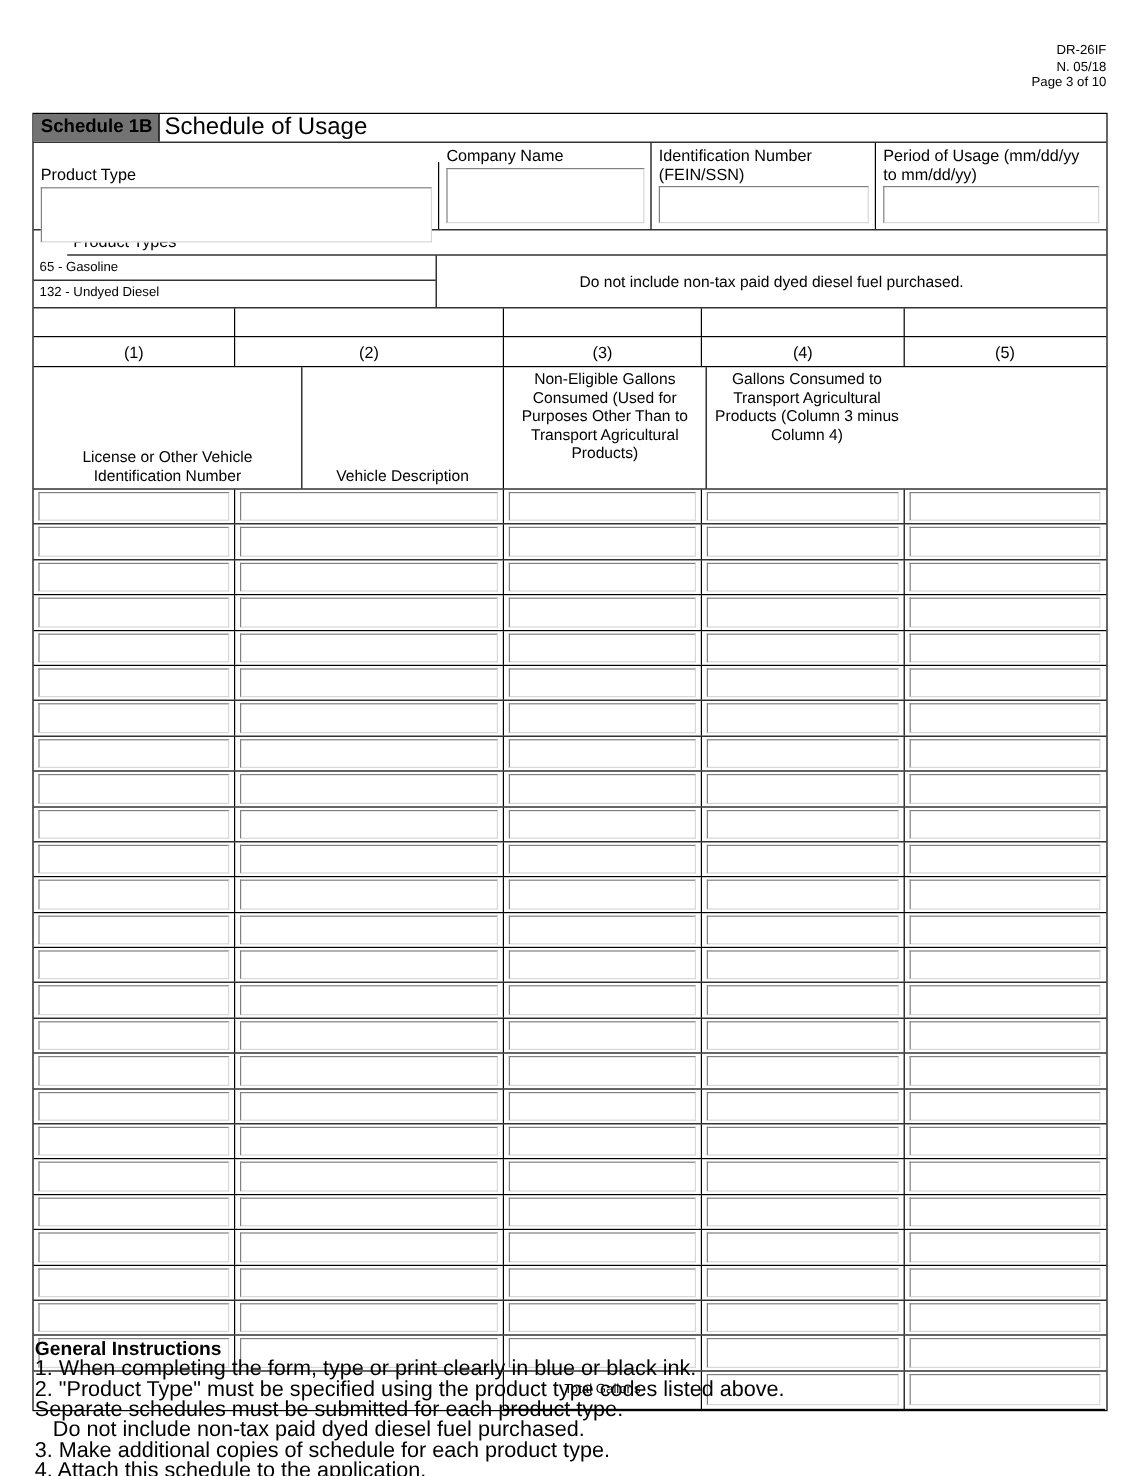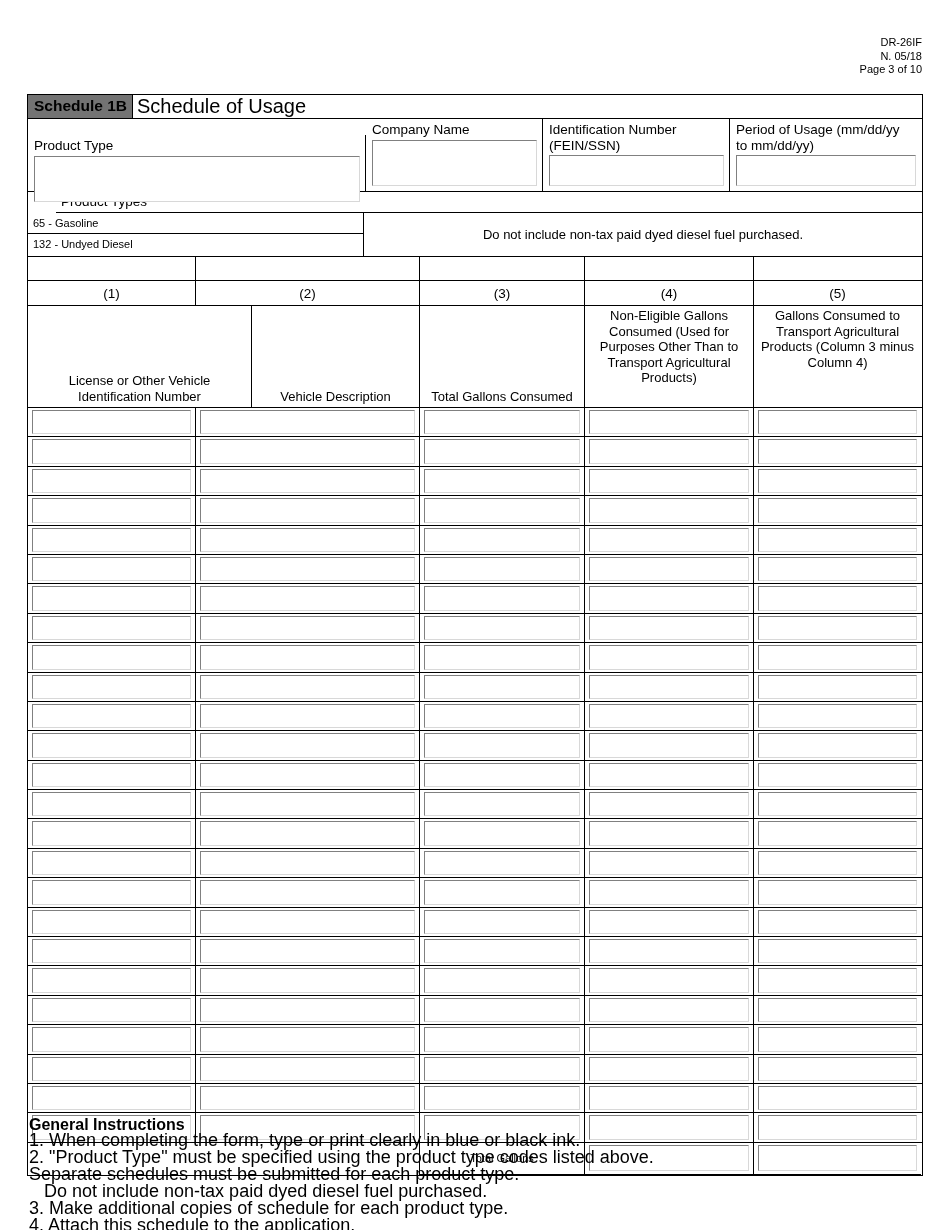--- a/index.html
+++ b/index.html
@@ -310,21 +310,20 @@
     <div class="gcell c1 numcell">(1)</div>
     <div class="gcell c2 numcell">(2)</div>
     <div class="gcell c3 numcell">(3)</div>
     <div class="gcell c4 numcell">(4)</div>
     <div class="gcell c5 last numcell">(5)</div>
   </div>
 
   <div class="grid-titlerow">
     <div class="gcell c2 titlecell">License or Other Vehicle Identification Number</div>
     <div class="gcell c1 titlecell">Vehicle Description</div>
-    <div class="gcell c3 titlecell">Total Gallons Consumed</div>
     <div class="gcell c4 titlecell topalign">Non-Eligible Gallons Consumed (Used for Purposes Other Than to Transport Agricultural Products)</div>
     <div class="gcell c5 last titlecell topalign">Gallons Consumed to Transport Agricultural Products (Column 3 minus Column 4)</div>
   </div>
 
   <div id="data-rows">
       <div class="data-row">
         <div class="data-cell c1">
           <div class="inset-box"></div>
         </div>
         <div class="data-cell c2">

